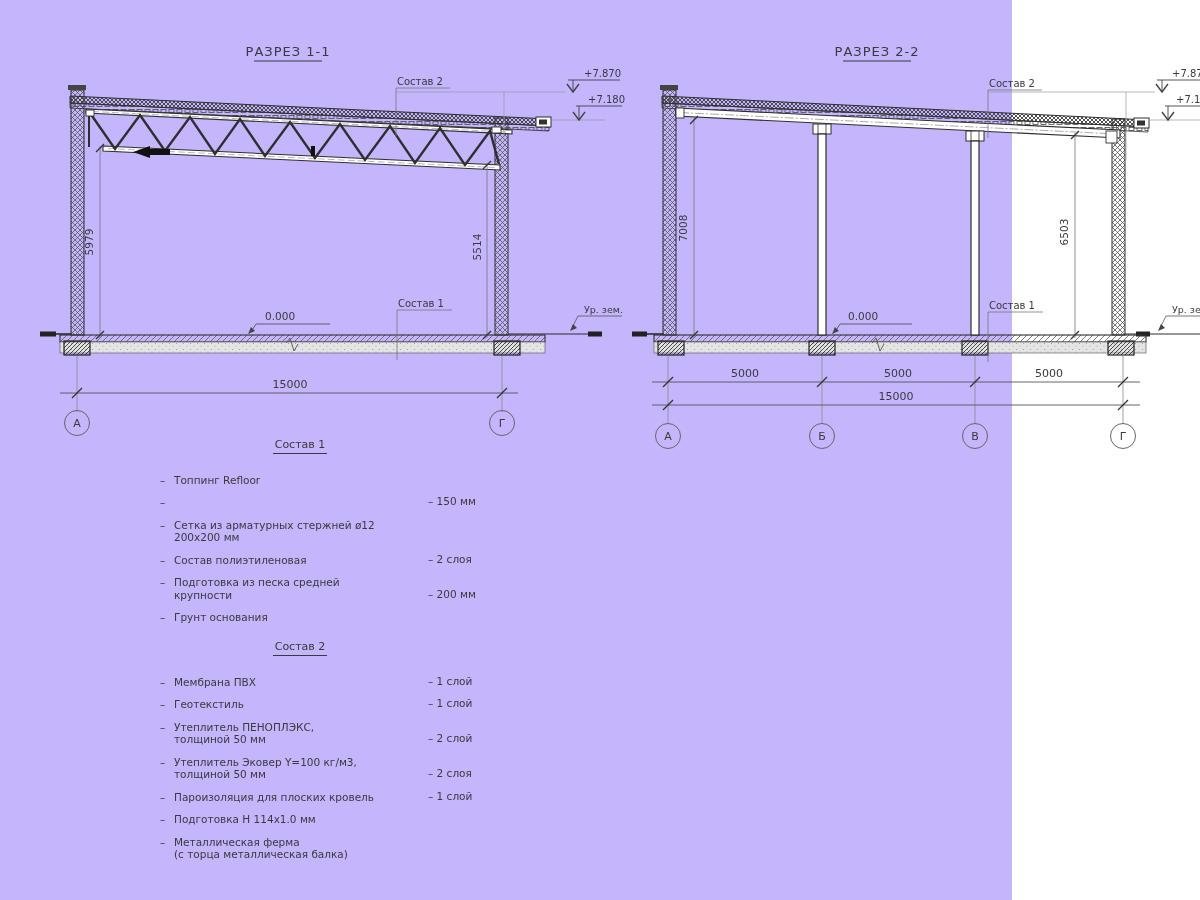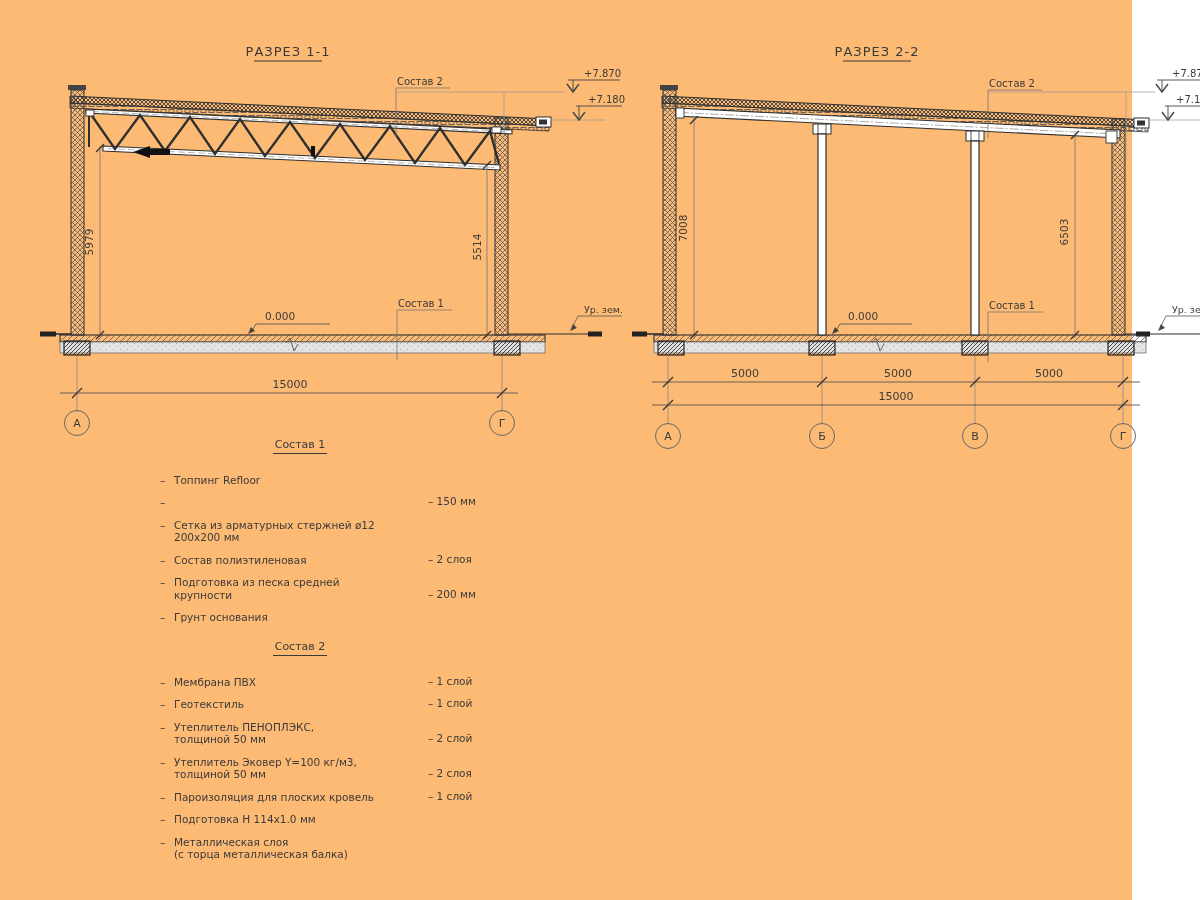--- a/index.html
+++ b/index.html
@@ -1,17 +1,17 @@
 <!DOCTYPE html>
 <html><head>
 <meta charset="utf-8">
 <style>
   html,body{margin:0;padding:0;background:#ffffff;width:1200px;height:900px;overflow:hidden;
     font-family:"DejaVu Sans",sans-serif;color:#333;}
-  #canvas{position:relative;width:1132px;height:900px;background:#fdba74;}
+  #canvas{position:relative;width:1012px;height:900px;background:#c4b5fd;}
   svg{position:absolute;left:0;top:0;}
   svg text{font-family:"DejaVu Sans",sans-serif;fill:#3a3a3a;}
   .comp-list{position:absolute;width:340px;font-size:10.5px;line-height:12.5px;color:#3a3a3a;}
   .comp-heading-wrap{width:280px;text-align:center;margin-bottom:20px;}
   .comp-heading{display:inline-block;border-bottom:1px solid #3a3a3a;padding:0 2px 1px 2px;font-size:11px;}
   .comp-row{position:relative;display:flex;gap:6px;margin-bottom:10px;padding-right:95px;}
   .comp-row .dash{flex:0 0 8px;}
   .comp-row .val{position:absolute;left:268px;bottom:1px;white-space:nowrap;}
 </style>
 </head>
@@ -407,20 +407,20 @@
         </div>
         <div class="comp-row">
           <span class="dash">–</span>
           <div class="lines">
             <div>Подготовка Н 114х1.0 мм</div>
           </div>
         </div>
         <div class="comp-row">
           <span class="dash">–</span>
           <div class="lines">
-            <div>Металлическая слоя</div>
+            <div>Металлическая ферма</div>
             <div>(с торца металлическая балка)</div>
           </div>
         </div>
       </div>
 </div>
 
 </div>
 
 </body></html>

